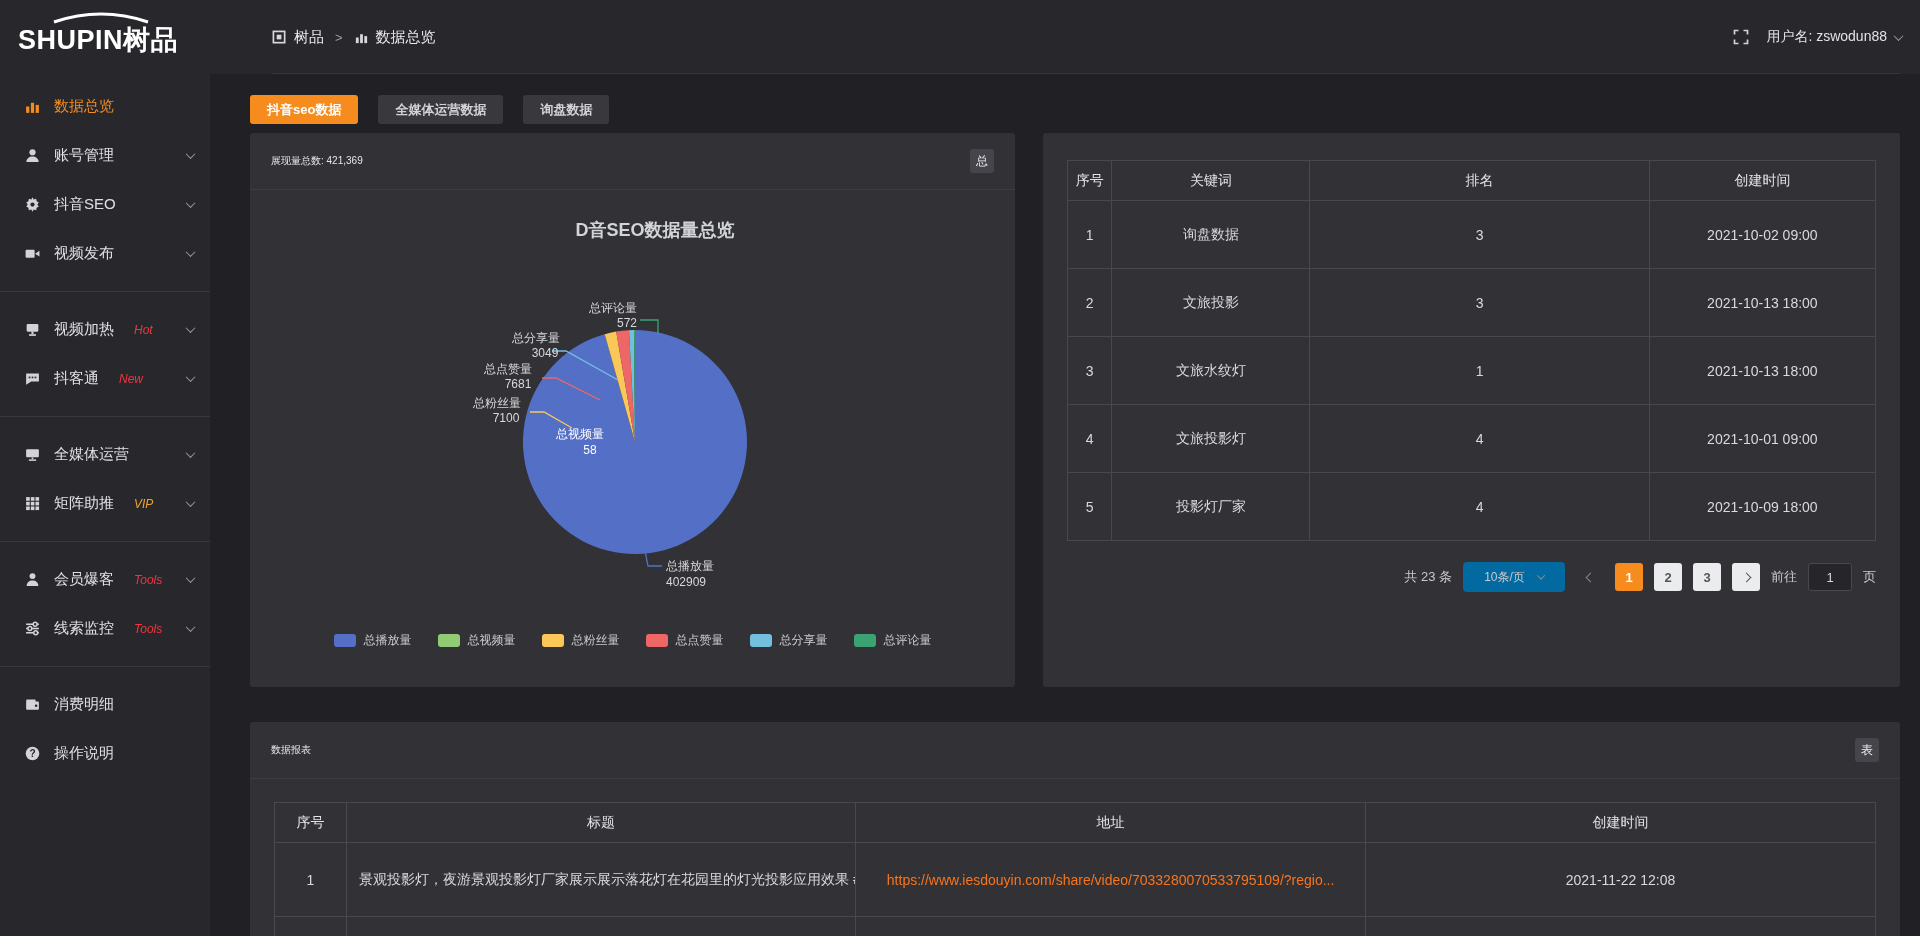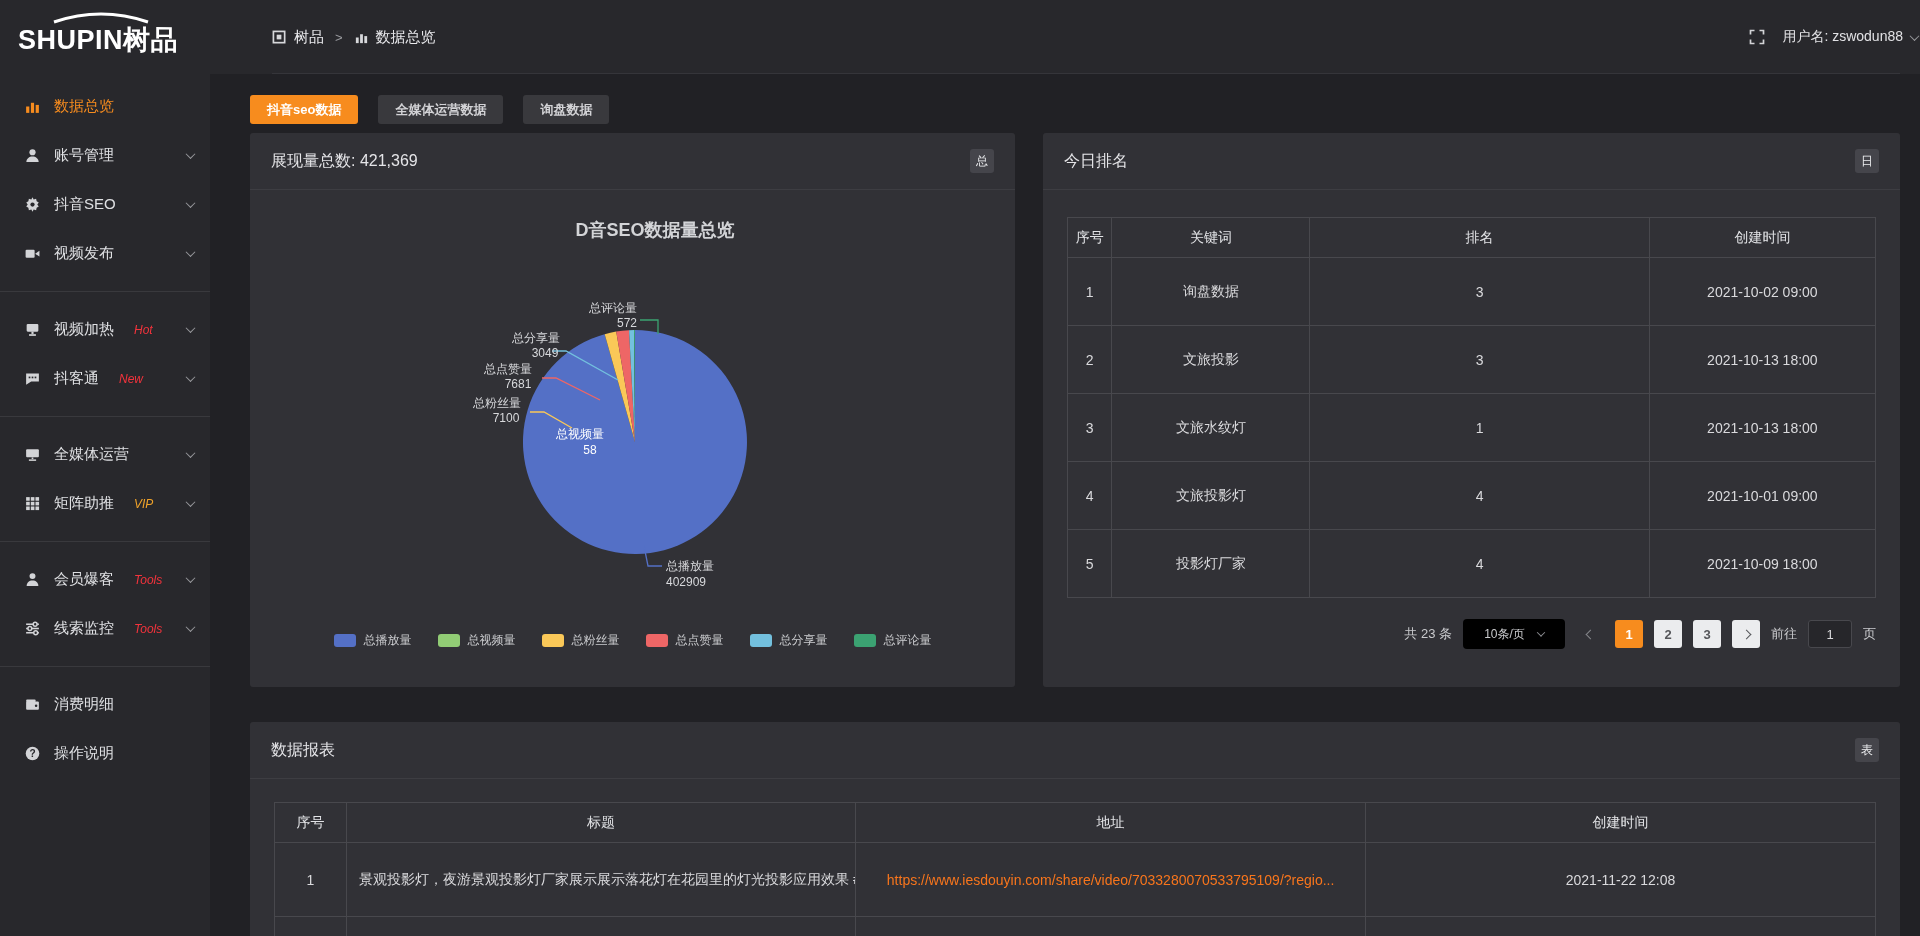--- a/index.html
+++ b/index.html
@@ -8,21 +8,21 @@
   .page { position:relative; width:1920px; height:936px; overflow:hidden; background:#212125; }
 
   
   .header { position:absolute; top:0; left:0; width:1920px; height:74px; background:#28282c;
             display:flex; align-items:center; z-index:5; }
   .logo-wrap { width:210px; padding-left:16px; flex:none; }
   .breadcrumb { margin-left:62px; display:flex; align-items:center; gap:9px; font-size:15px; color:#e9e9ec; }
   .breadcrumb .sep { color:#9b9ca0; font-size:13px; margin:0 2px; }
   .crumb { display:flex; align-items:center; gap:7px; cursor:pointer; }
   .bc-divider { position:absolute; left:272px; right:20px; top:73px; height:1px; background:#35353a; }
-  .header-right { margin-left:auto; display:flex; align-items:center; gap:16px; padding-right:2px;
+  .header-right { margin-left:auto; display:flex; align-items:center; gap:16px; padding-right:18px;
                   font-size:14px; color:#e2e2e5; }
 
   
   .sidebar { position:absolute; top:74px; left:0; bottom:0; width:210px; background:#28282c; padding-top:8px; }
   .s-item { height:49px; display:flex; align-items:center; padding:0 16px 0 24px; gap:13px;
             font-size:15px; color:#dfe0e3; cursor:pointer; }
   .s-item .s-icon { width:17px; height:17px; flex:none; display:flex; align-items:center; }
   .s-item.active { color:#f78c1e; }
   .s-badge { font-size:12px; font-weight:normal; font-style:italic; margin-left:7px; color:#f4333c; }
   .s-badge.gold { color:#f0a32a; }
@@ -34,21 +34,21 @@
   .main { position:absolute; left:210px; top:74px; right:0; bottom:0; padding:21px 20px 0 40px; overflow:hidden; }
   .tabs { display:flex; gap:20px; margin-bottom:9px; }
   .tab { height:29px; padding:0 17px; display:flex; align-items:center; border-radius:3px;
          font-size:13px; font-weight:600; background:#39393d; color:#d3d3d6; cursor:pointer; }
   .tab.active { background:#f78c1e; color:#fff; }
 
   .top-row { display:flex; gap:28px; }
   .card { background:#313136; border-radius:3px; }
   .card-header { height:57px; display:flex; align-items:center; justify-content:space-between;
                  padding:0 21px; border-bottom:1px solid #3d3d42; }
-  .card-title { font-size:16px; color:#e5e5e8; }
+  .card-title { font-size:10px; color:#e5e5e8; }
   .mini-badge { width:24px; height:24px; background:#45454b; border-radius:3px; color:#ecedef;
                 font-size:12px; display:flex; align-items:center; justify-content:center; cursor:pointer; }
 
   .card-left { width:765px; height:554px; flex:none; }
   .card-right { flex:1; height:554px; }
 
   
   .chart-svg { display:block; }
   .chart-svg text { font-family:"Liberation Sans","DejaVu Sans",sans-serif; }
   .legend { display:flex; justify-content:center; align-items:center; gap:26px; margin-top:2px; }
@@ -57,21 +57,21 @@
 
   
   .rank-body { padding:27px 24px 0; }
   table.grid { width:100%; border-collapse:collapse; table-layout:fixed; }
   table.grid th, table.grid td { border:1px solid #48484d; text-align:center; font-weight:normal; }
   table.grid th { height:40px; font-size:14px; color:#e3e4e7; }
   .rank-body td { height:68px; font-size:14px; color:#dadadd; }
 
   .pagination { display:flex; align-items:center; justify-content:flex-end; gap:11px; margin-top:21px;
                 font-size:13px; color:#c9cacd; }
-  .psel { width:102px; height:30px; background:#000000; border-radius:4px; display:flex; align-items:center;
+  .psel { width:102px; height:30px; background:#0369a1; border-radius:4px; display:flex; align-items:center;
           justify-content:center; gap:13px; font-size:12px; color:#c9cacd; cursor:pointer; }
   .psel .chev-s { width:6px; height:6px; border-right:1.4px solid #8b8c91; border-bottom:1.4px solid #8b8c91;
                   transform:rotate(45deg) translate(-1px,-1px); }
   .pbtn { min-width:28px; height:28px; padding:0 4px; border-radius:3px; background:#ebecee; color:#55565a;
           display:flex; align-items:center; justify-content:center; font-size:13px; font-weight:bold; cursor:pointer; }
   .pbtn.active { background:#f78c1e; color:#fff; }
   .pprev { background:transparent; }
   .arrow-l { width:7px; height:7px; border-left:1.7px solid #85868b; border-bottom:1.7px solid #85868b;
              transform:rotate(45deg); }
   .arrow-r { width:7px; height:7px; border-right:1.7px solid #55565a; border-top:1.7px solid #55565a;
@@ -373,24 +373,20 @@
             <span>总分享量</span>
           </span>
           <span class="legend-item">
             <span class="legend-chip" style="background-color: rgb(59, 162, 114);"></span>
             <span>总评论量</span>
           </span>
         </div>
       </div>
 
       <div class="card card-right">
-        <div class="card-header">
-          <span class="card-title">今日排名</span>
-          <span class="mini-badge">日</span>
-        </div>
         <div class="rank-body">
           <table class="grid">
             <colgroup>
                 <col style="width:5.5%">
                 <col style="width:24.5%">
                 <col style="width:42%">
                 <col style="width:28%">
               </colgroup>
             <tbody>
                 <tr>

